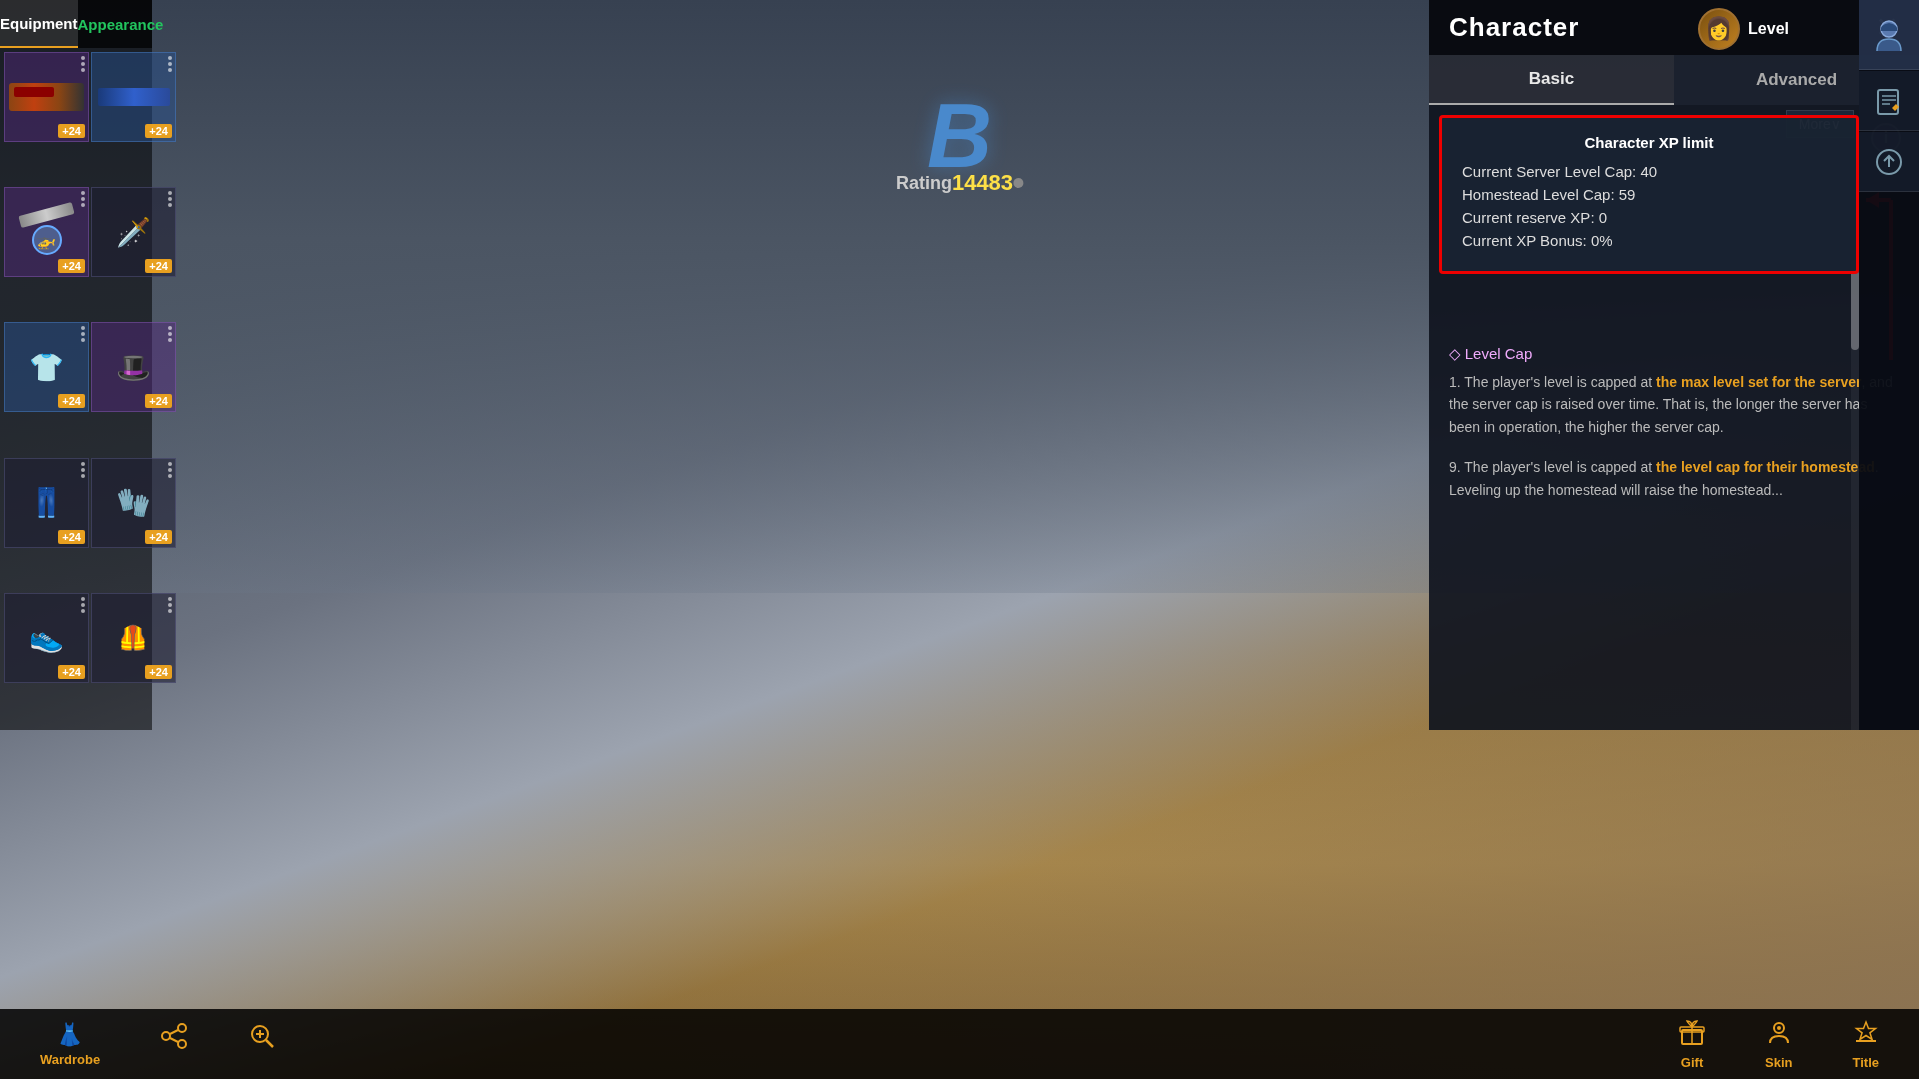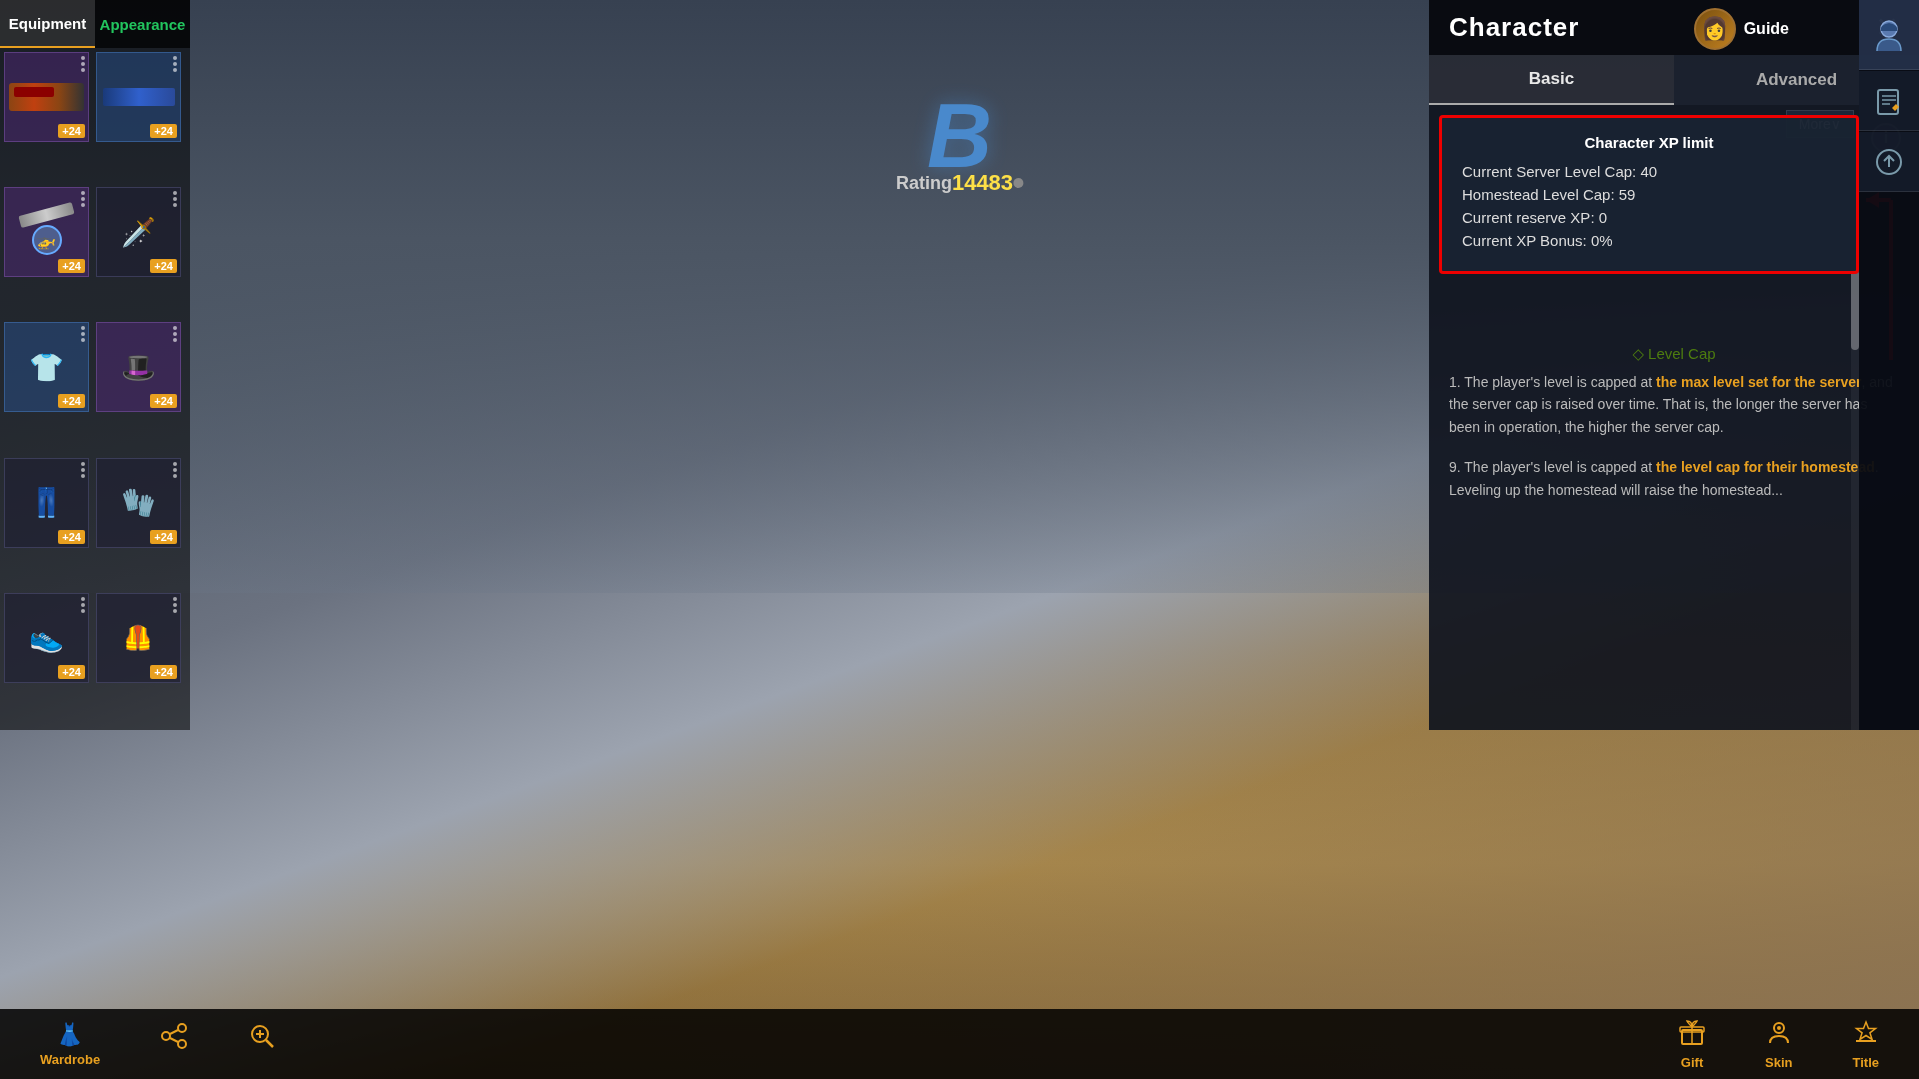--- a/index.html
+++ b/index.html
@@ -30,21 +30,21 @@
       position: absolute;
       top: 0; left: 0; right: 0;
       height: 55%;
       background: linear-gradient(180deg, #374151 0%, #4b5563 40%, #6b778844 100%);
     }
 
     
     .left-panel {
       position: absolute;
       left: 0; top: 0;
-      width: 190px;
+      width: 152px;
       height: 730px;
       background: rgba(0,0,0,0.55);
       z-index: 10;
       display: flex;
       flex-direction: column;
     }
 
     
     .top-tabs {
       display: flex;
@@ -264,23 +264,22 @@
 
     
     .text-content {
       position: absolute;
       top: 240px;
       left: 0; right: 0;
       padding: 0 20px;
     }
     .level-cap-title {
       font-size: 15px;
-      color: #4d7c0f;
+      color: #f0abfc;
       margin-bottom: 8px;
-      text-align: center;
     }
     .level-cap-text {
       font-size: 14px;
       color: #bbb;
       line-height: 1.6;
     }
     .highlight-orange {
       color: #e8a020;
       font-weight: 600;
     }
@@ -480,21 +479,21 @@
     </div>
   </div>
 </div>
 
 <div class="right-panel">
 
   <div class="char-title-bar">
 
     <div style="position:absolute;top:8px;right:130px;display:flex;align-items:center;gap:8px;cursor:pointer;z-index:20;">
       <div style="width:42px;height:42px;border-radius:50%;background:linear-gradient(135deg,#7a5010,#c08020);overflow:hidden;display:flex;align-items:center;justify-content:center;font-size:22px;border:2px solid #a07030;">👩</div>
-      <span style="color:#fff;font-size:16px;font-weight:600;">Guide</span>
+      <span style="color:#fff;font-size:16px;font-weight:600;">Level</span>
     </div>
     <div class="char-title">Character</div>
     <div class="close-btn">✕</div>
   </div>
 
   <div class="main-tabs">
     <div class="main-tab active">Basic</div>
     <div class="main-tab">Advanced</div>
   </div>
 

